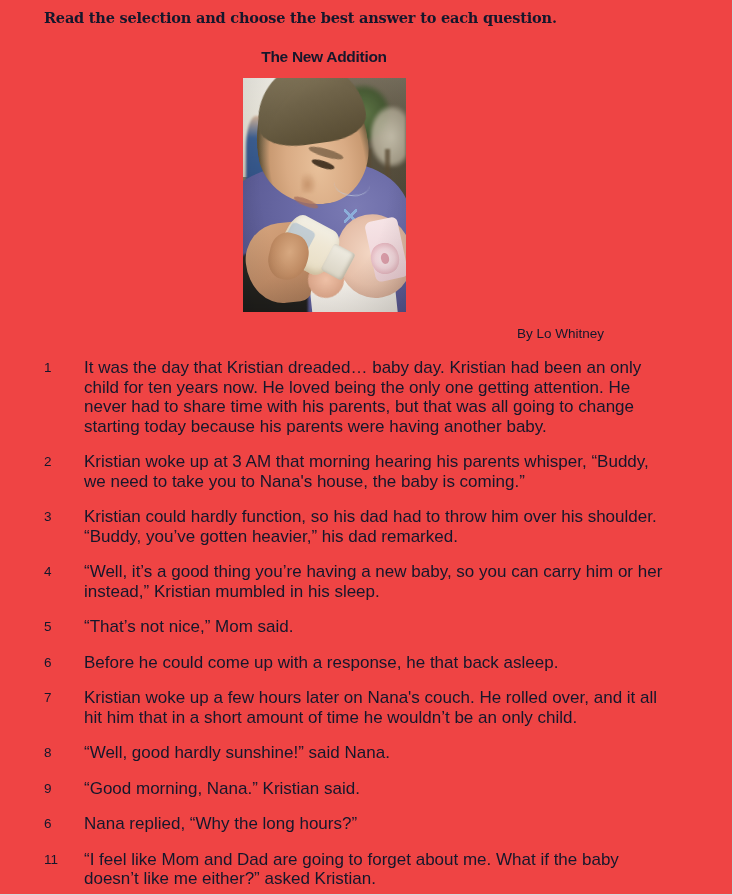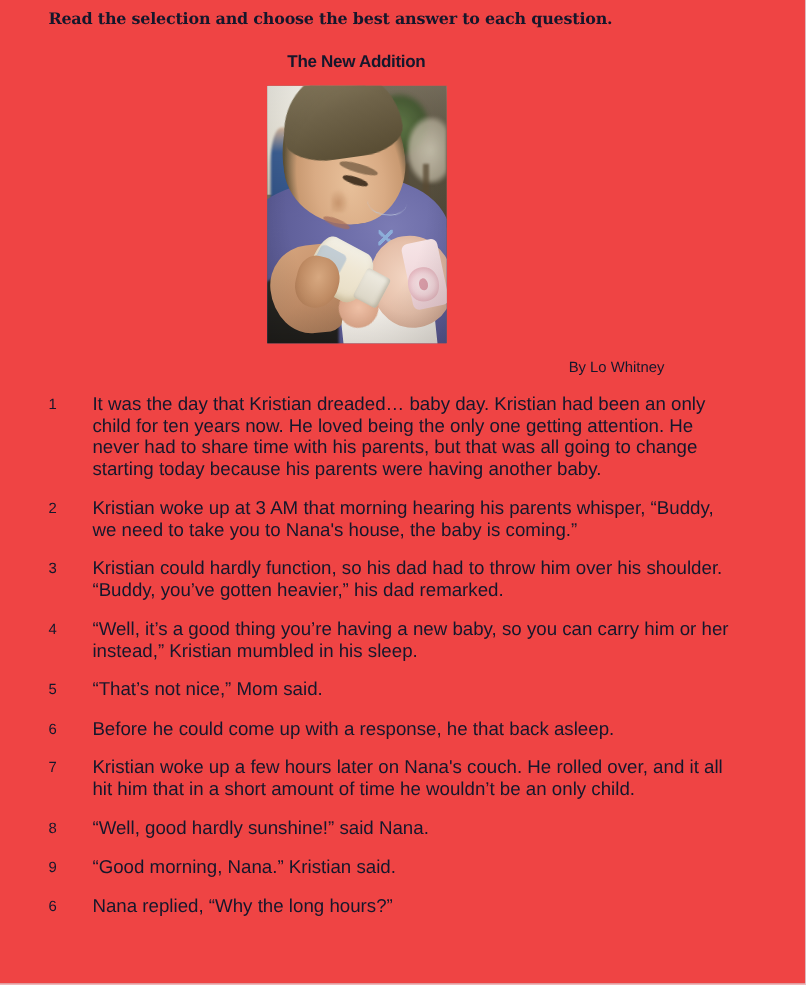--- a/index.html
+++ b/index.html
@@ -487,16 +487,20 @@
       <div class="para">
         <div class="para-num">9</div>
         <div class="para-text">“Good morning, Nana.” Kristian said.</div>
       </div>
 
       <div class="para">
         <div class="para-num">6</div>
         <div class="para-text">Nana replied, “Why the long hours?”</div>
       </div>
 
+      <div class="para">
+        <div class="para-num">11</div>
+        <div class="para-text">“I feel like Mom and Dad are going to forget about me. What if the baby doesn’t like me either?” asked Kristian.</div>
+      </div>
 
     </div>
   </div>
 </div>
 
 </body></html>

